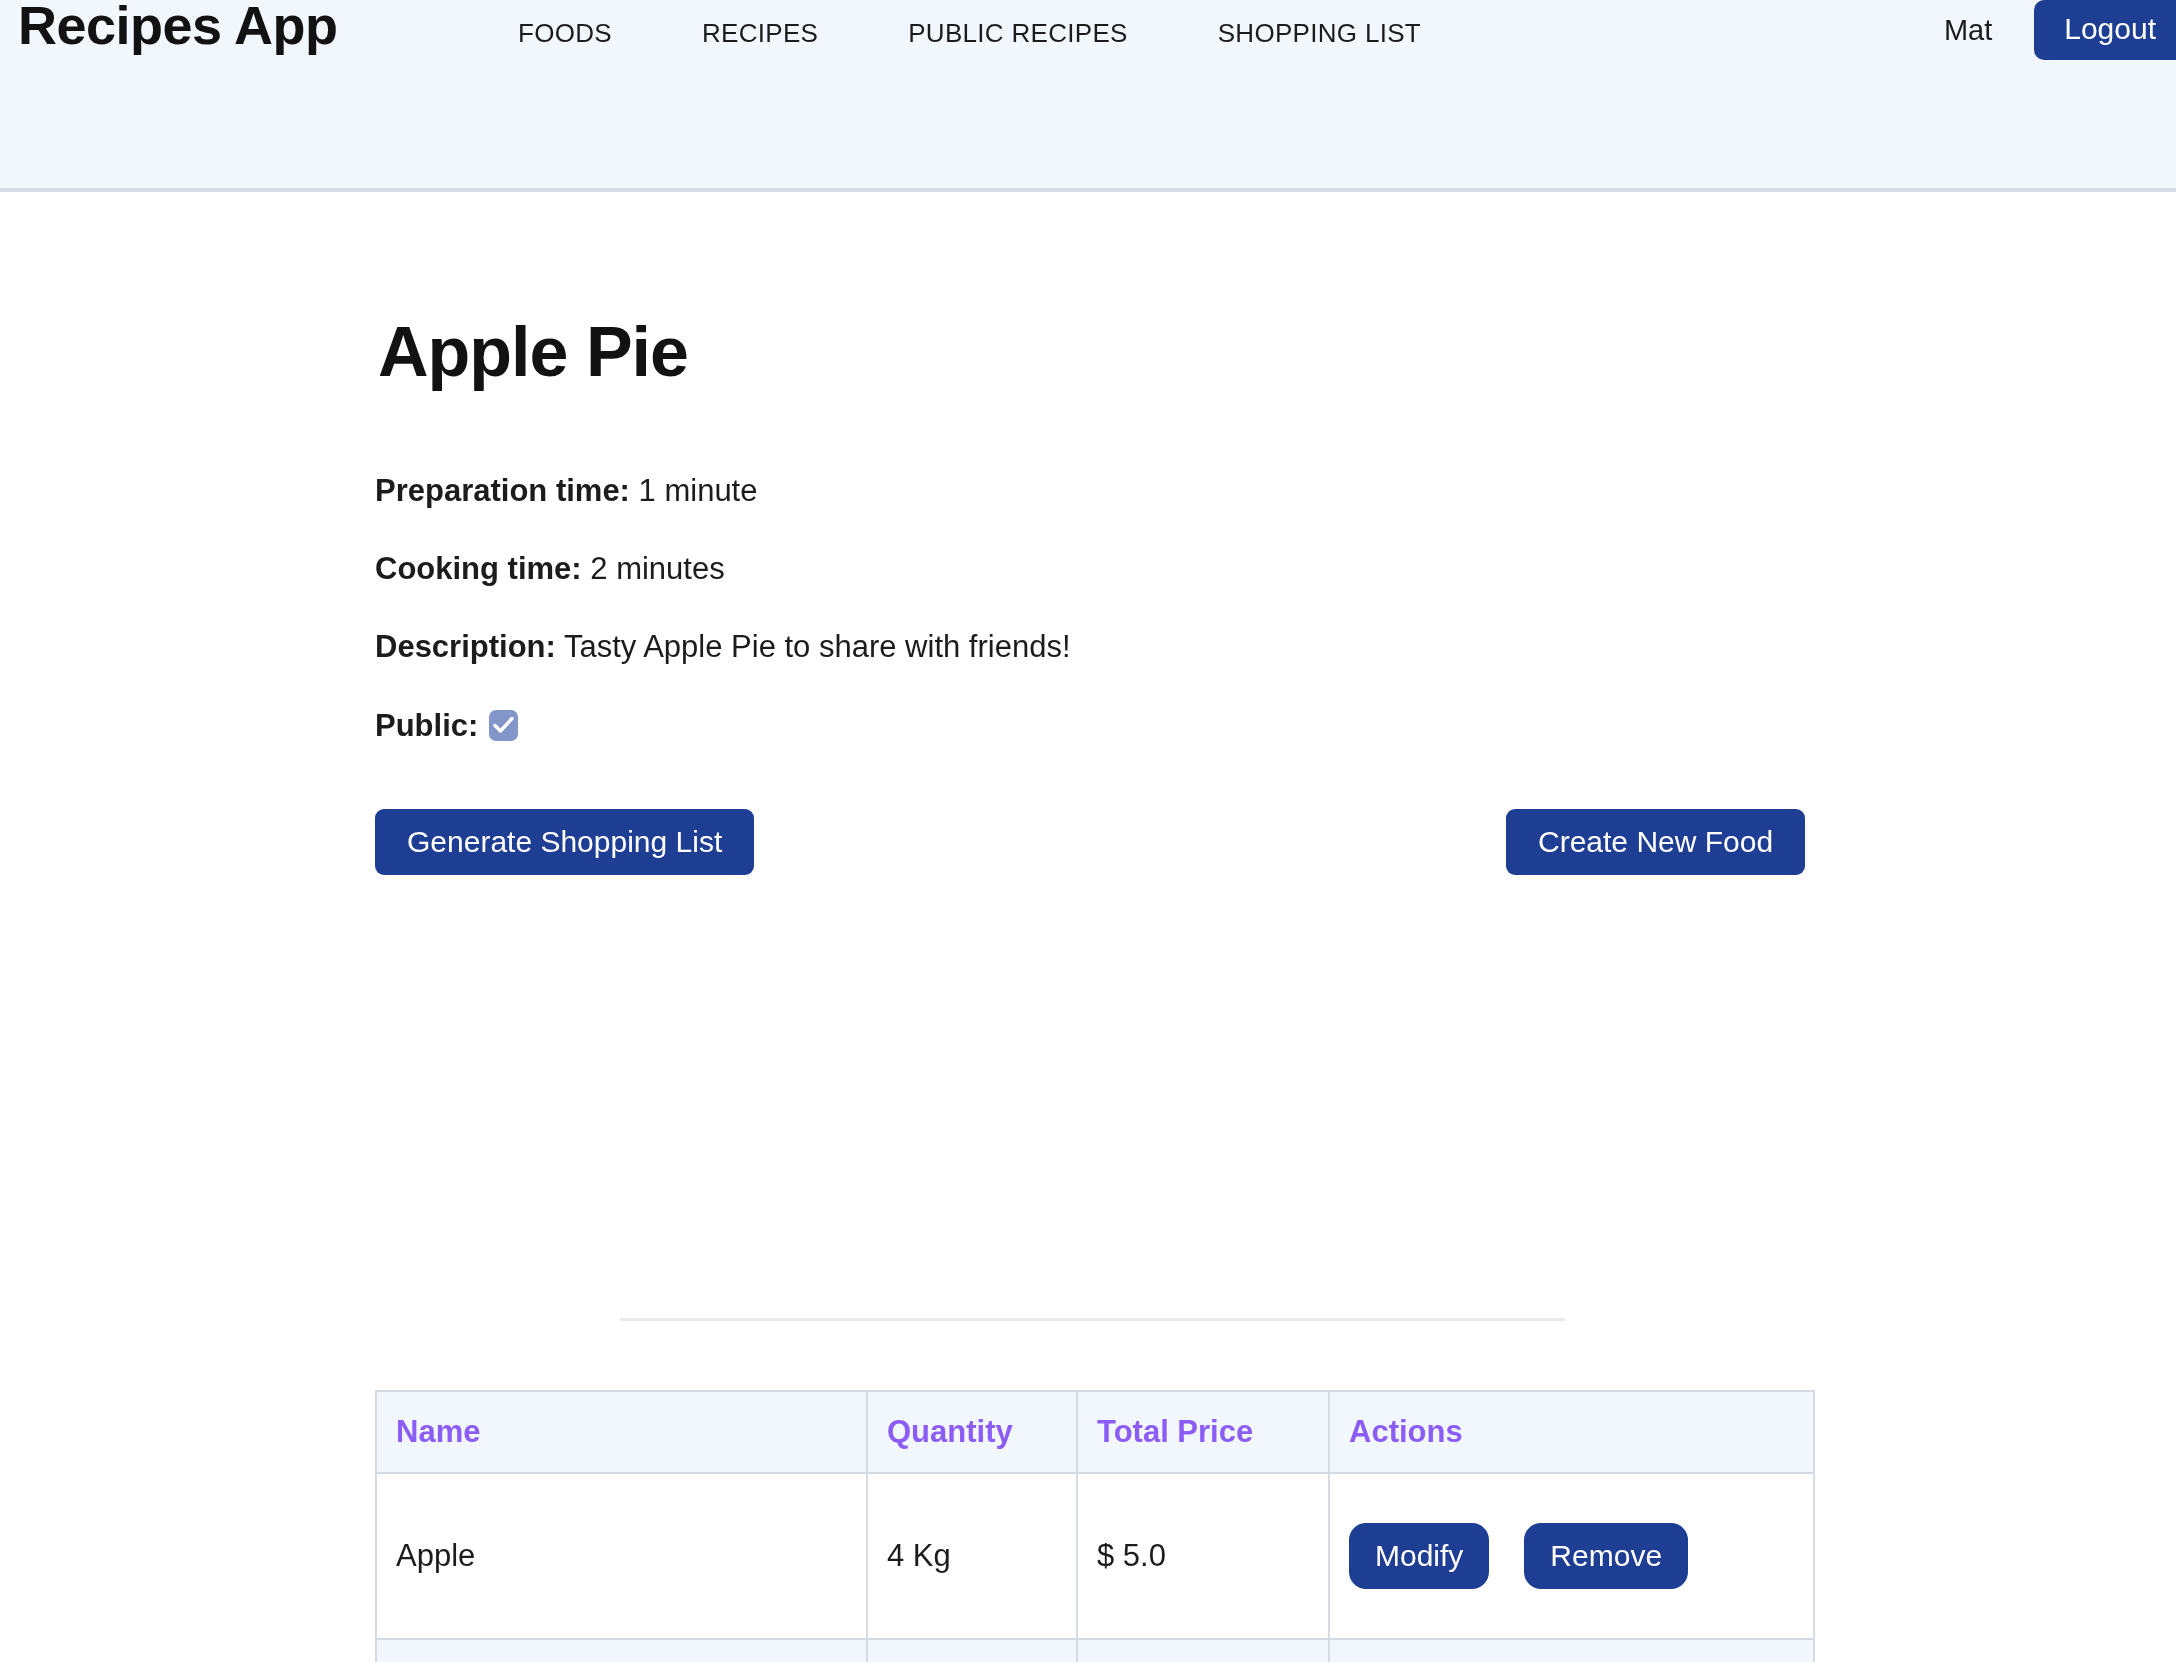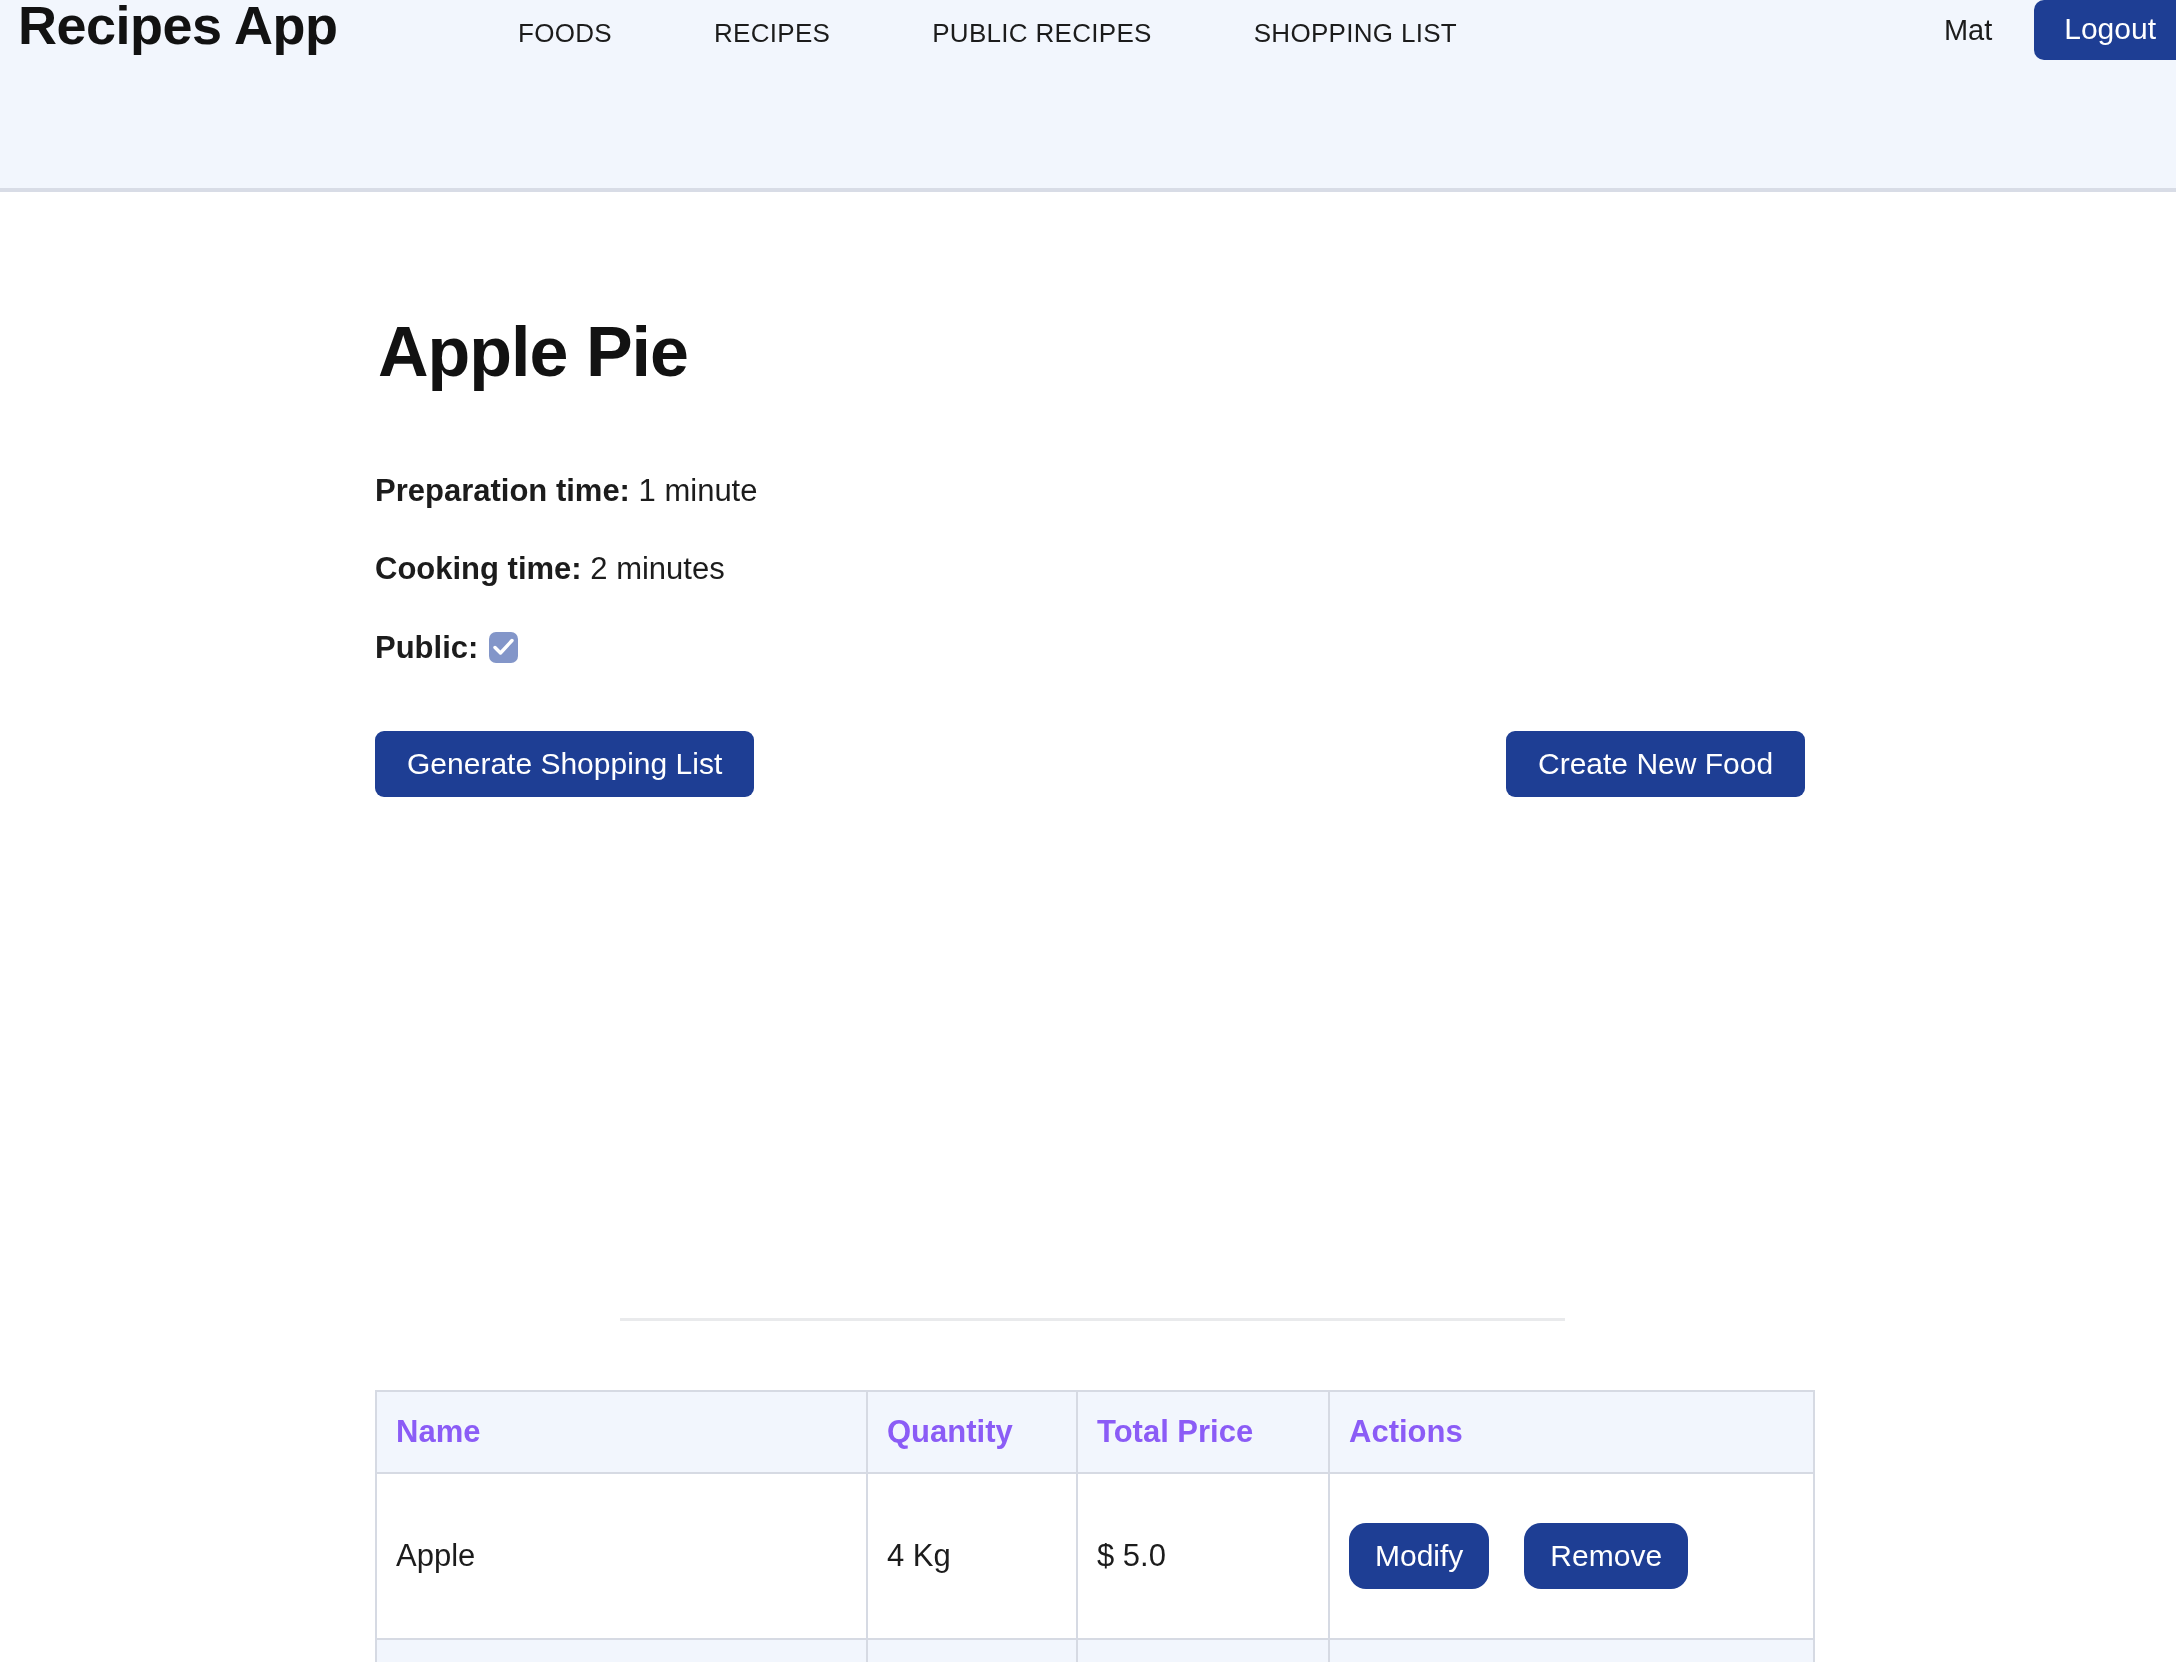--- a/index.html
+++ b/index.html
@@ -36,21 +36,21 @@
     color: #121212;
     letter-spacing: -0.5px;
     white-space: nowrap;
   }
   .nav-links {
     position: absolute;
     left: 518px;
     top: 14px;
     display: flex;
     align-items: center;
-    gap: 16px;
+    gap: 4px;
     text-align: center;
   }
   .nav-link {
     font-size: 26px;
     color: #1c1c1c;
     text-decoration: none;
     letter-spacing: 0.3px;
     white-space: nowrap;
     padding: 4px 0;
     cursor: pointer;
@@ -243,20 +243,24 @@
     <p class="detail-line prep">
       <span class="detail-label">Preparation time:</span>
       <span>1 minute</span>
     </p>
 
     <p class="detail-line cook">
       <span class="detail-label">Cooking time:</span>
       <span>2 minutes</span>
     </p>
 
+    <p class="detail-line desc">
+      <span class="detail-label">Description:</span>
+      <span>Tasty Apple Pie to share with friends!</span>
+    </p>
 
     <p class="detail-line pub">
       <span class="detail-label">Public:</span>
       <span class="checkbox-ui">
         <svg width="21" height="20" viewBox="0 0 21 20">
           <path d="M2 10.5 L7.5 16 L19 3.5" stroke="#ffffff" stroke-width="3.4" fill="none" stroke-linecap="round" stroke-linejoin="round"></path>
         </svg>
       </span>
     </p>
 

